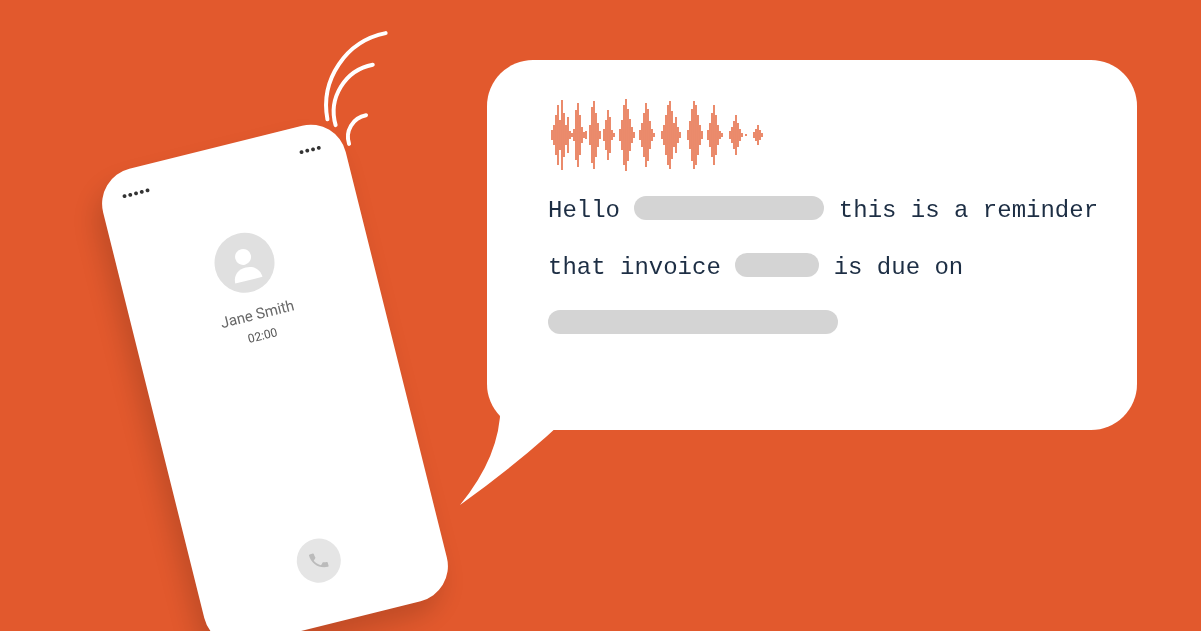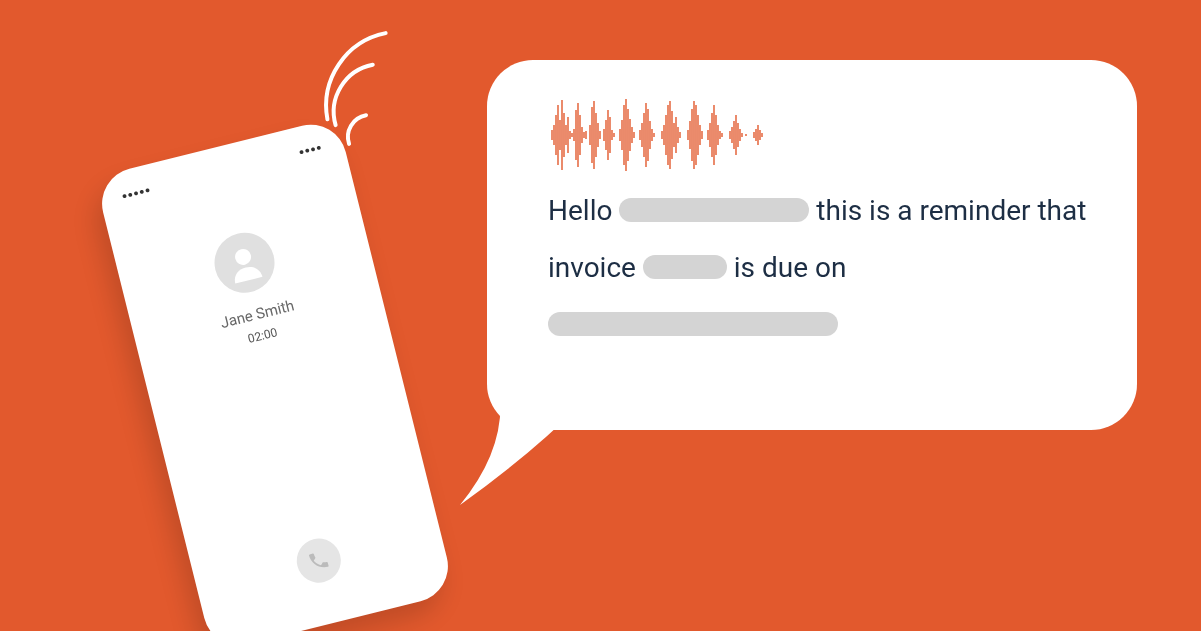--- a/index.html
+++ b/index.html
@@ -18,21 +18,21 @@
   .timer{margin-top:6px;font-size:12px;color:#555;}
   .spacer{flex:1;}
   .hangup{margin-bottom:30px;width:44px;height:44px;border-radius:50%;background:#E5E5E5;display:flex;align-items:center;justify-content:center;}
   .hangup svg{display:block;}
   
   .bubble{position:absolute;left:487px;top:60px;width:650px;height:370px;background:#fff;border-radius:46px;}
   .tail{position:absolute;left:440px;top:355px;width:150px;height:150px;}
   .tail svg{display:block;}
   .wave{position:absolute;left:548px;top:95px;}
   .wave svg{display:block;}
-  .msg{position:absolute;left:548px;top:182px;width:560px;font-size:28px;line-height:57px;color:#1D2E44;}
+  .msg{position:absolute;left:548px;top:182px;width:560px;font-size:24px;line-height:57px;color:#1D2E44;font-family:Liberation Mono, monospace;}
   .blank{display:inline-block;background:#D4D4D4;border-radius:12px;height:24px;vertical-align:middle;position:relative;top:-3px;}
   .b1{width:190px;}
   .b2{width:84px;}
   .b3{width:290px;}
 </style>
 </head>
 <body>
 
 <div class="stage">
 

